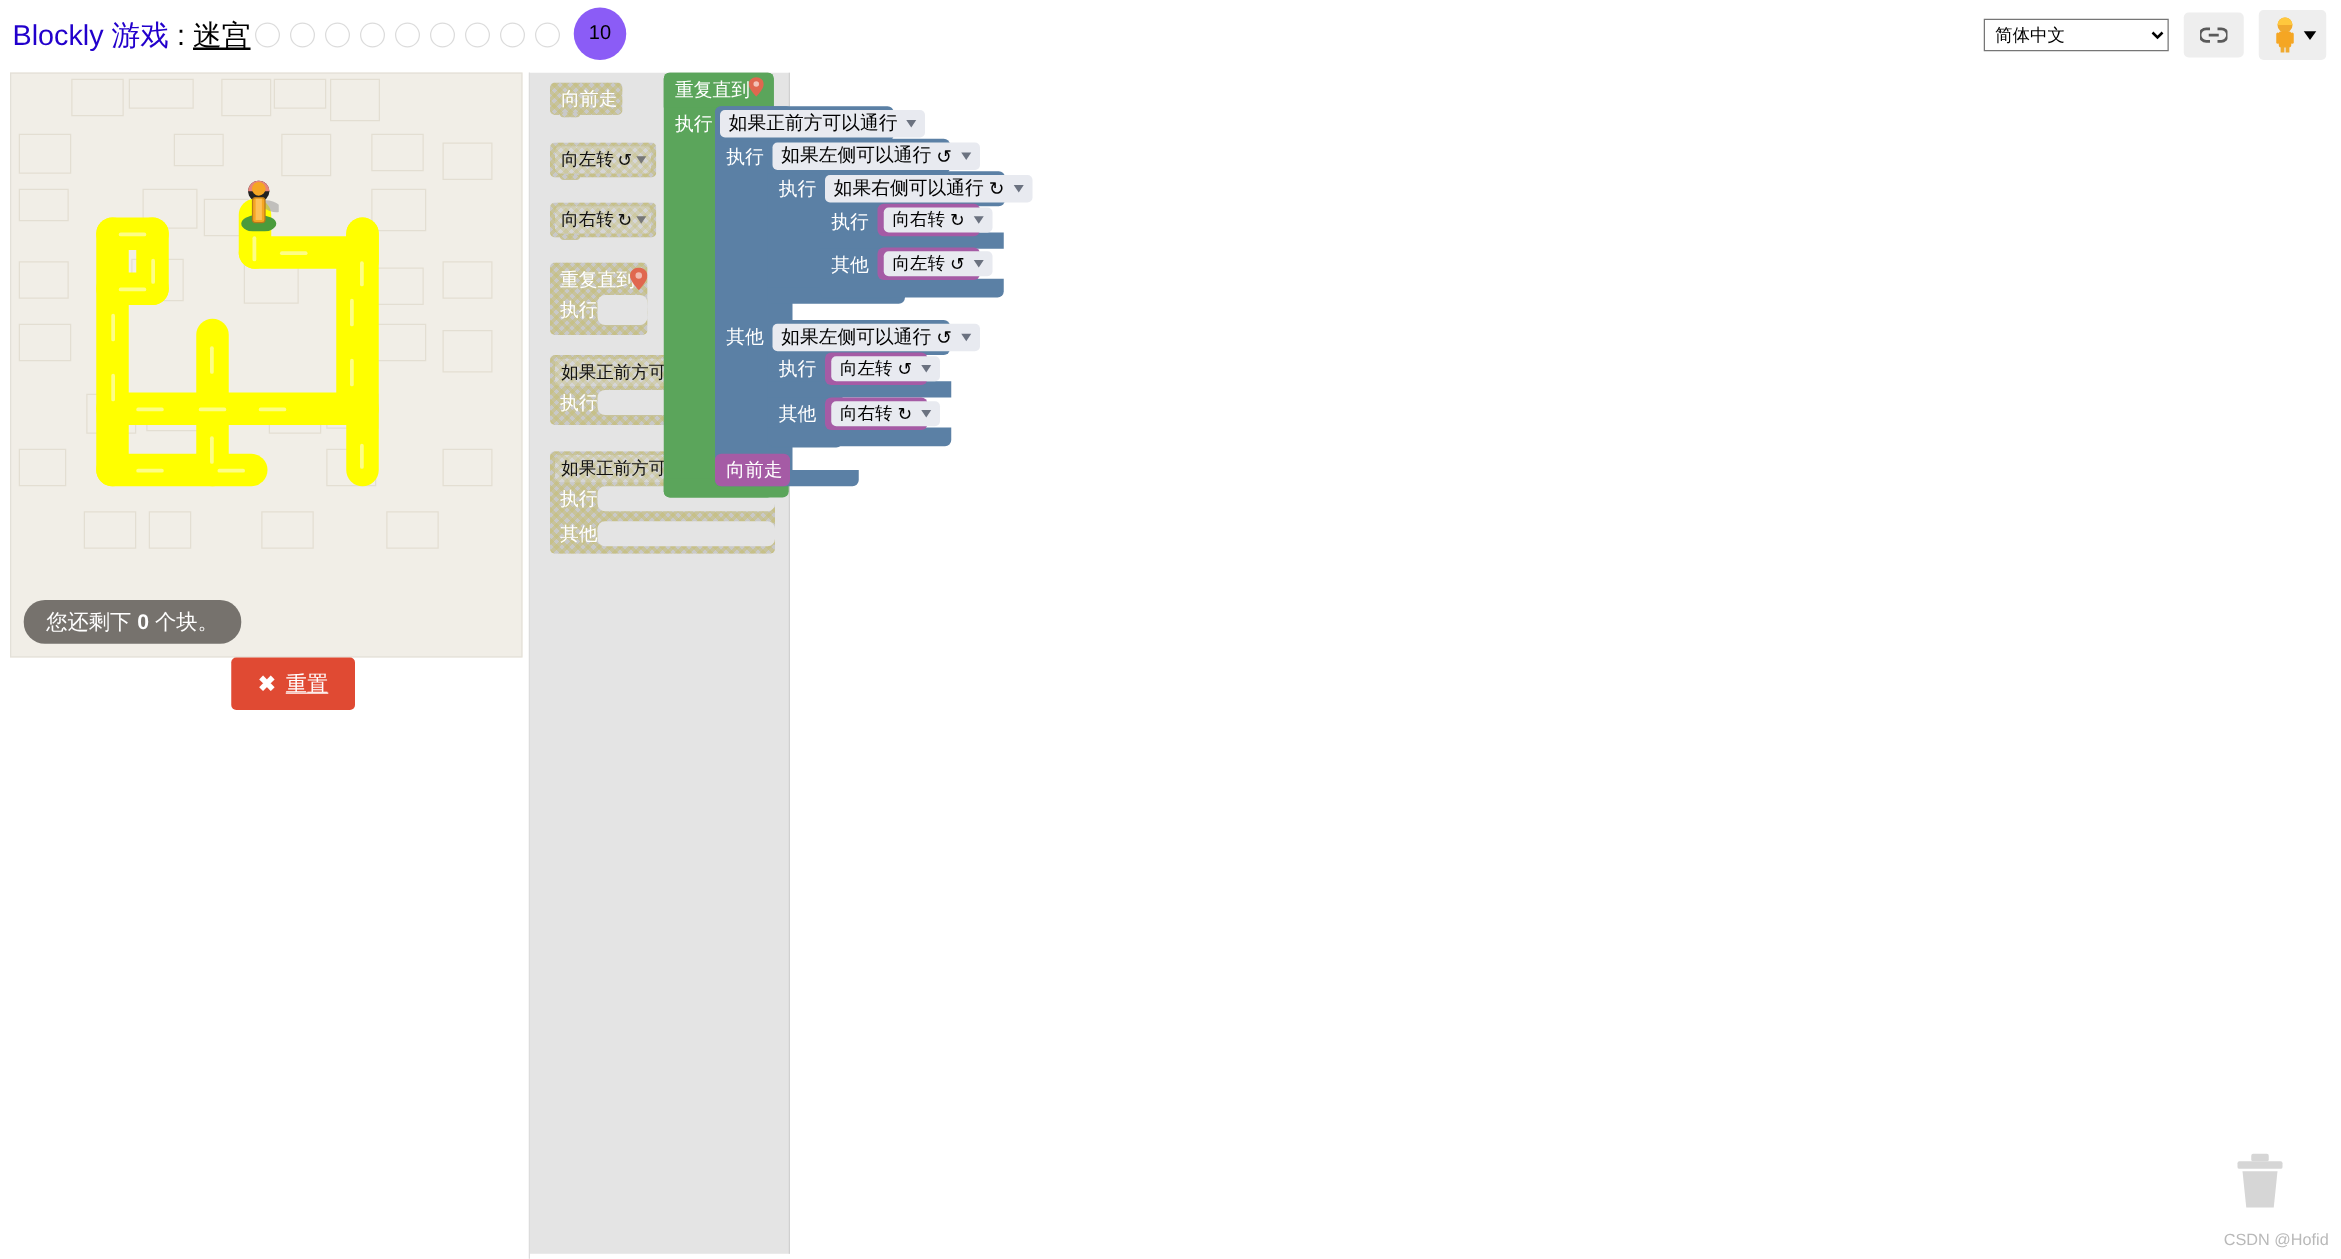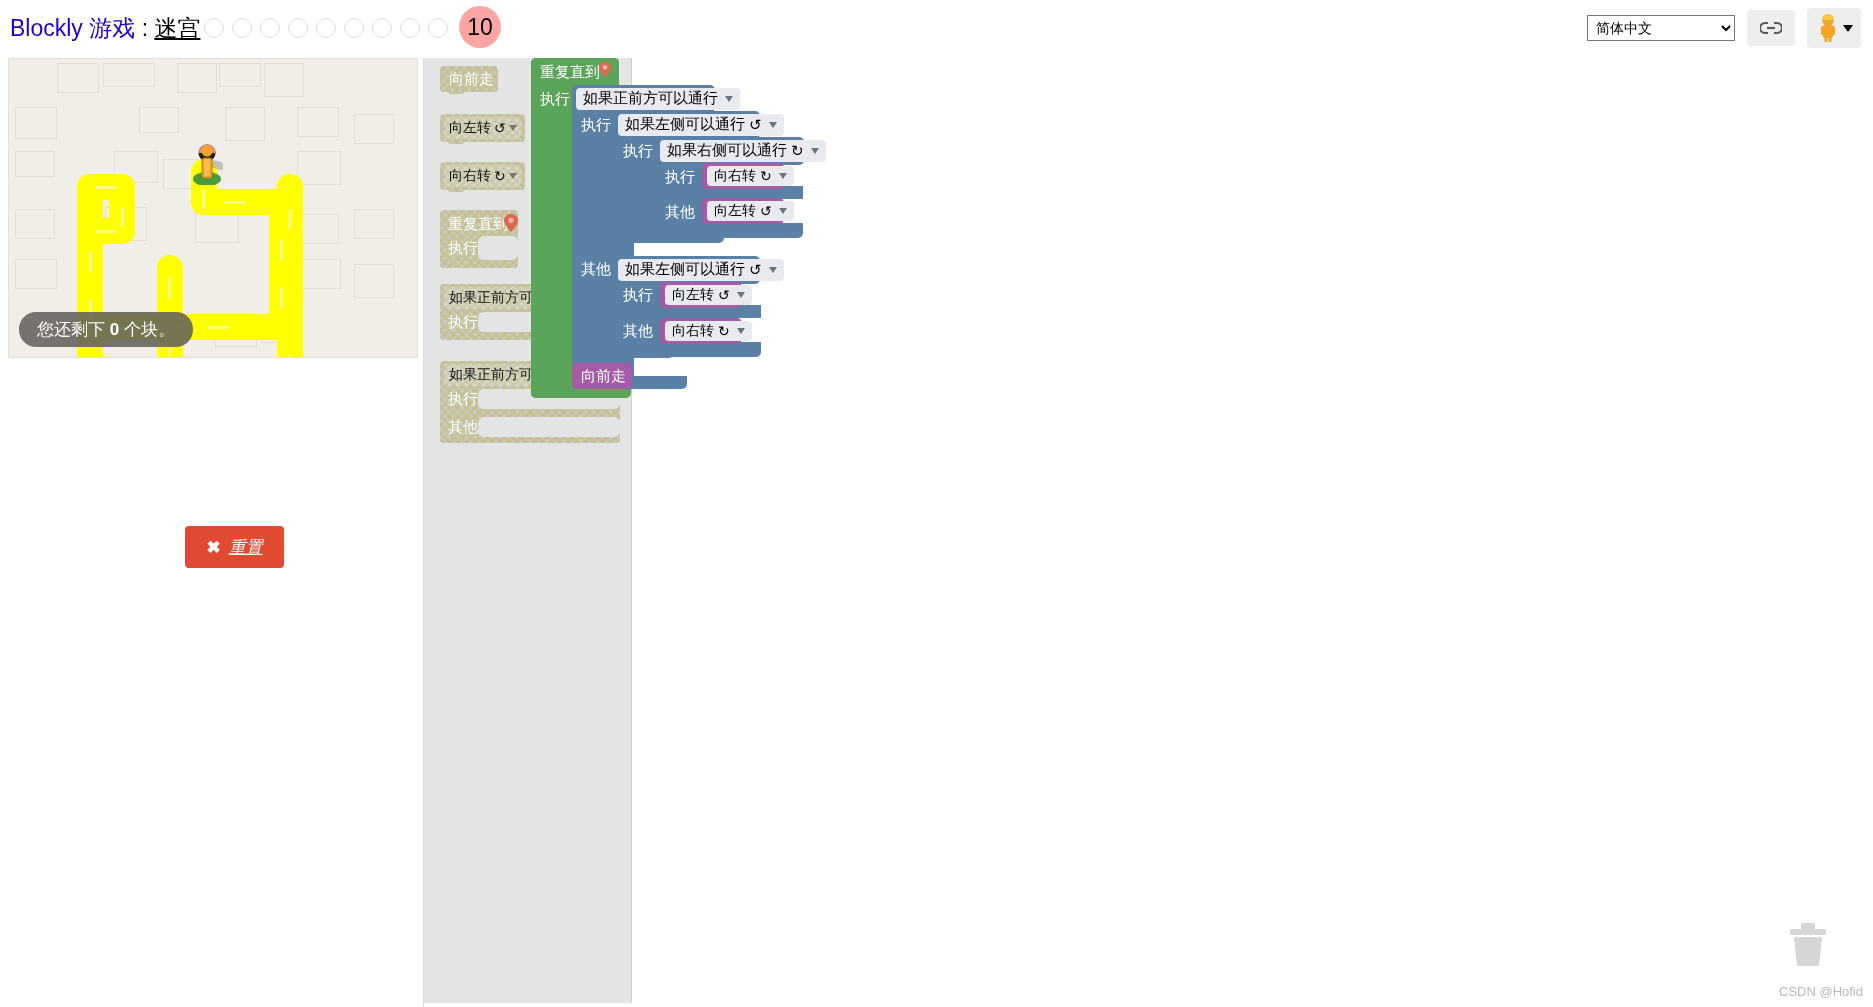--- a/index.html
+++ b/index.html
@@ -36,23 +36,23 @@
     width: 20px; height: 20px;
     border-radius: 50%;
     border: 1.6px solid #dcdcdc;
     background: #fff;
     margin-right: 8px;
     display: inline-block;
   }
   #level-current {
     width: 42px; height: 42px;
     border-radius: 50%;
-    background: #fca5a5;
+    background: #8b5cf6;
     color: #000;
-    font-size: 23px;
+    font-size: 16px;
     display: flex; align-items: center; justify-content: center;
     margin-left: 3px;
     position: relative; top: -1px; text-align: right;
   }
 
   #header-right {
     position: absolute; right: 12px; top: 8px;
     display: flex; align-items: center; gap: 12px;
   }
   #lang-select {
@@ -85,21 +85,21 @@
     border-top: 7px solid #000;
   }
 
   
   #maze-wrap {
     position: absolute; left: 8px; top: 58px;
     width: 410px; height: 400px;
   }
   #maze-canvas {
     position: absolute; left: 0; top: 0;
-    width: 410px; height: 300px;
+    width: 410px; height: 468px;
     background: #f1eee7;
     border: 1px solid #e3e0d8;
     overflow: hidden;
   }
   .bg-tile {
     position: absolute;
     border: 1.5px solid #e3ded2;
     background: transparent;
   }
   .path-seg {
@@ -143,21 +143,21 @@
     background: #e04a33;
     color: #fff;
     border: none; border-radius: 4px;
     font-size: 17px;
     font-family: "Liberation Sans", sans-serif;
     cursor: pointer;
     display: flex; align-items: center; justify-content: center;
     gap: 8px;
   }
   #reset-button .x-glyph { font-size: 17px; font-weight: bold; }
-  #reset-button .lbl { text-decoration: underline; font-style: italic; }
+  #reset-button .lbl { text-decoration: underline; }
 
   
   #blockly-area {
     position: absolute;
     left: 423px; top: 58px;
     width: 1450px; height: 949px;
     background: #fff;
     border-left: 1px solid #dcdcdc;
     overflow: hidden;
   }

